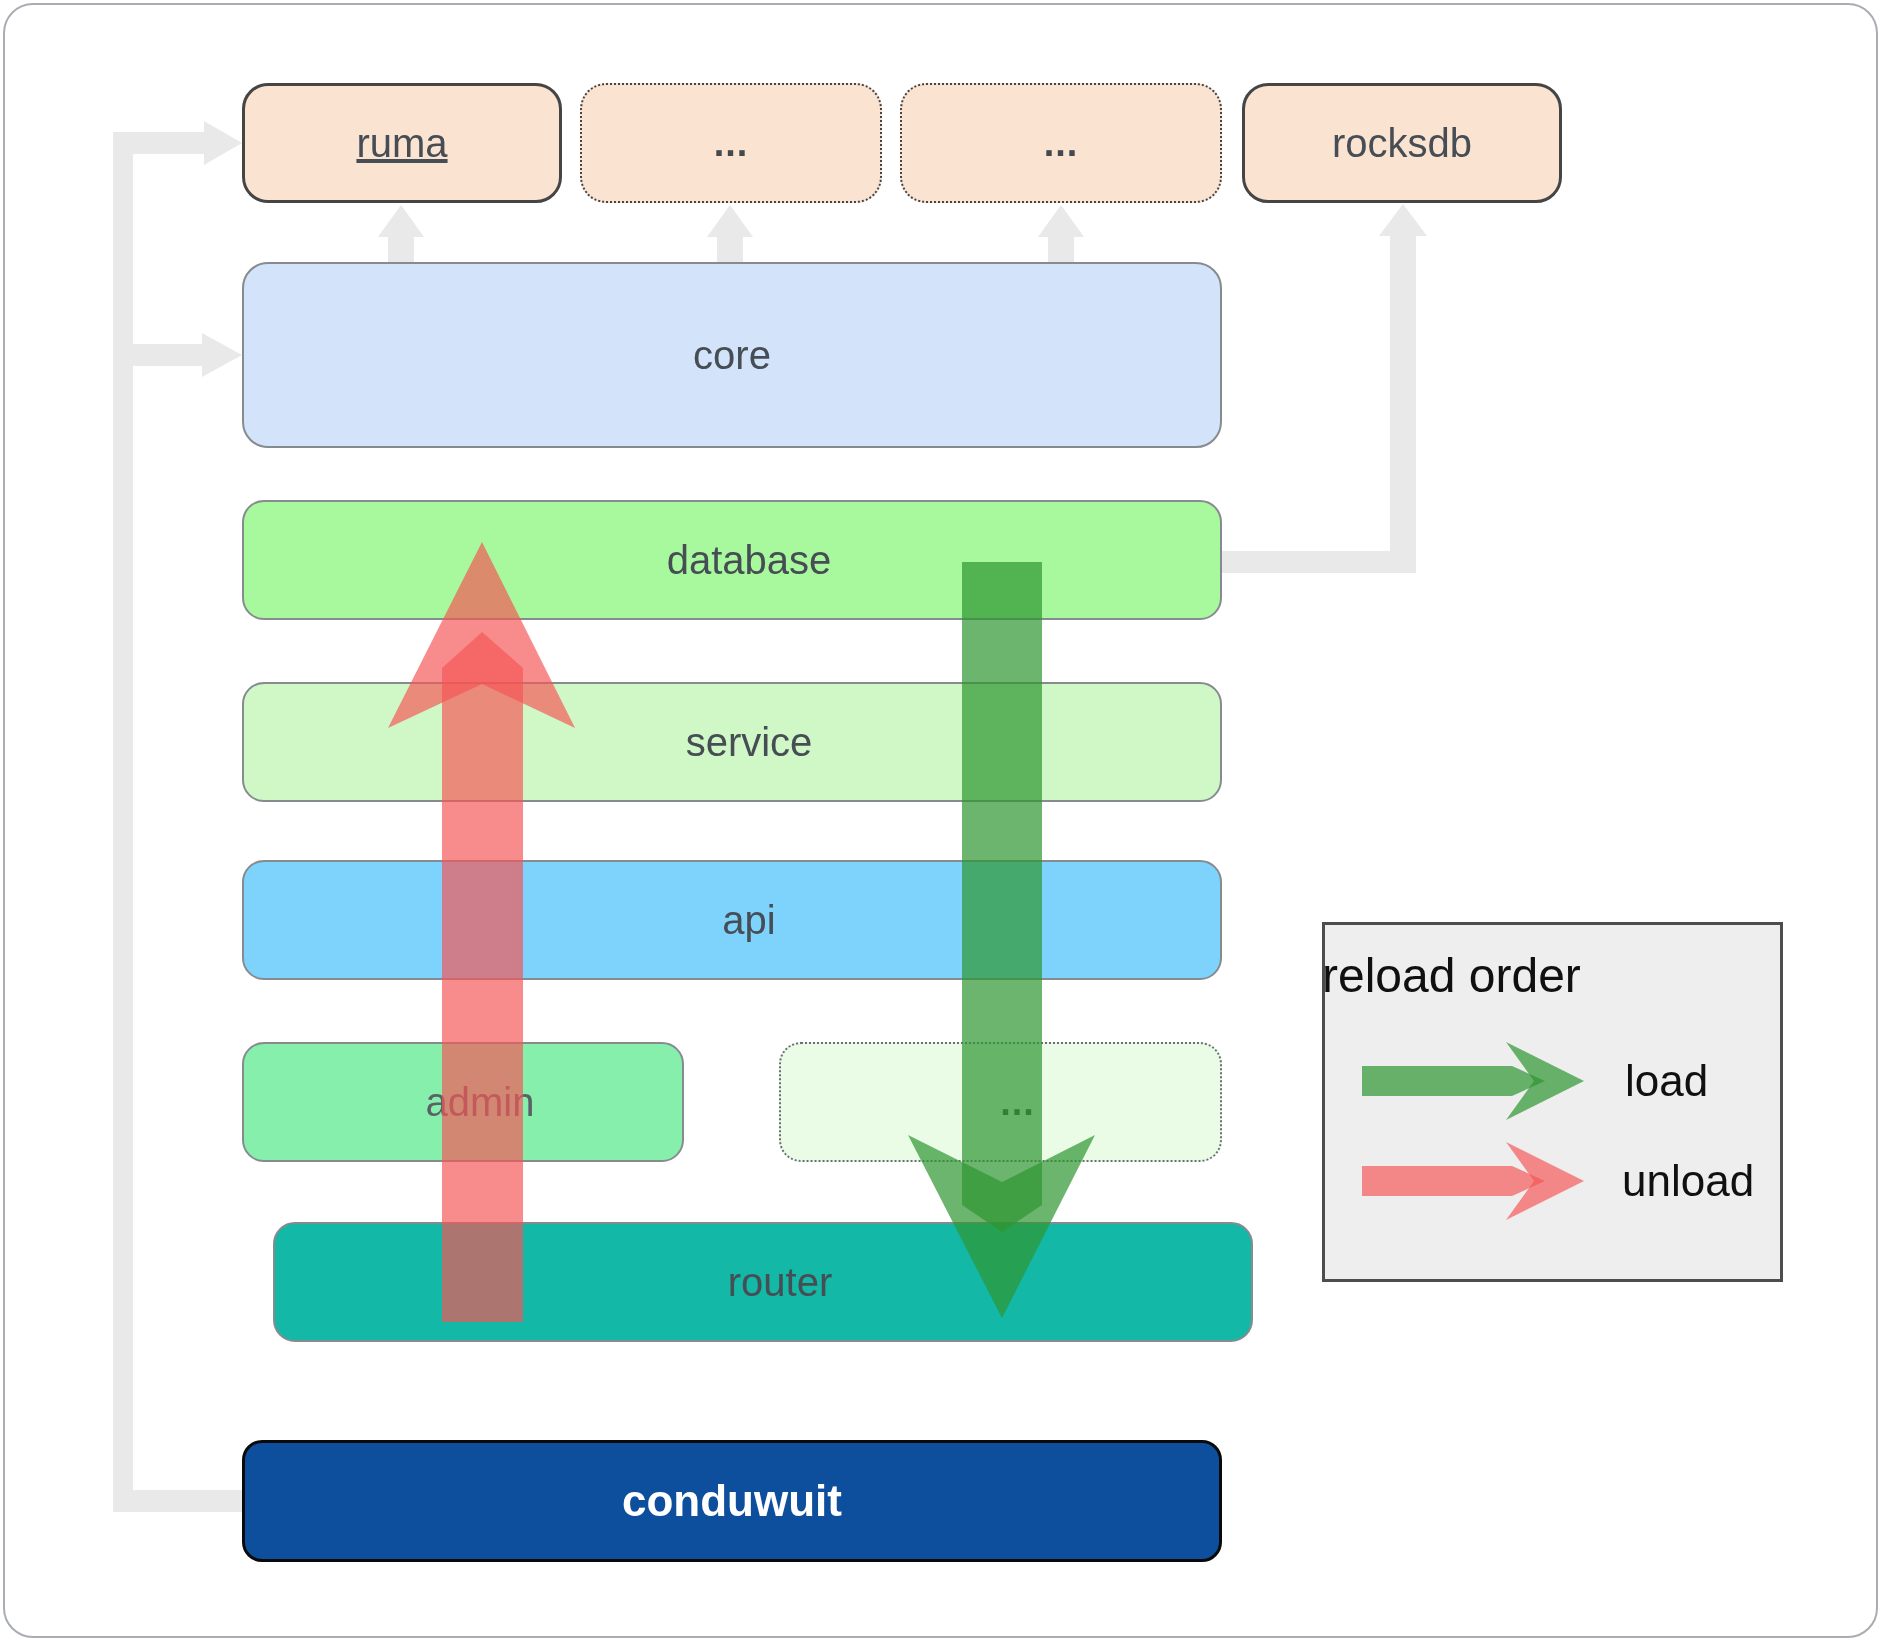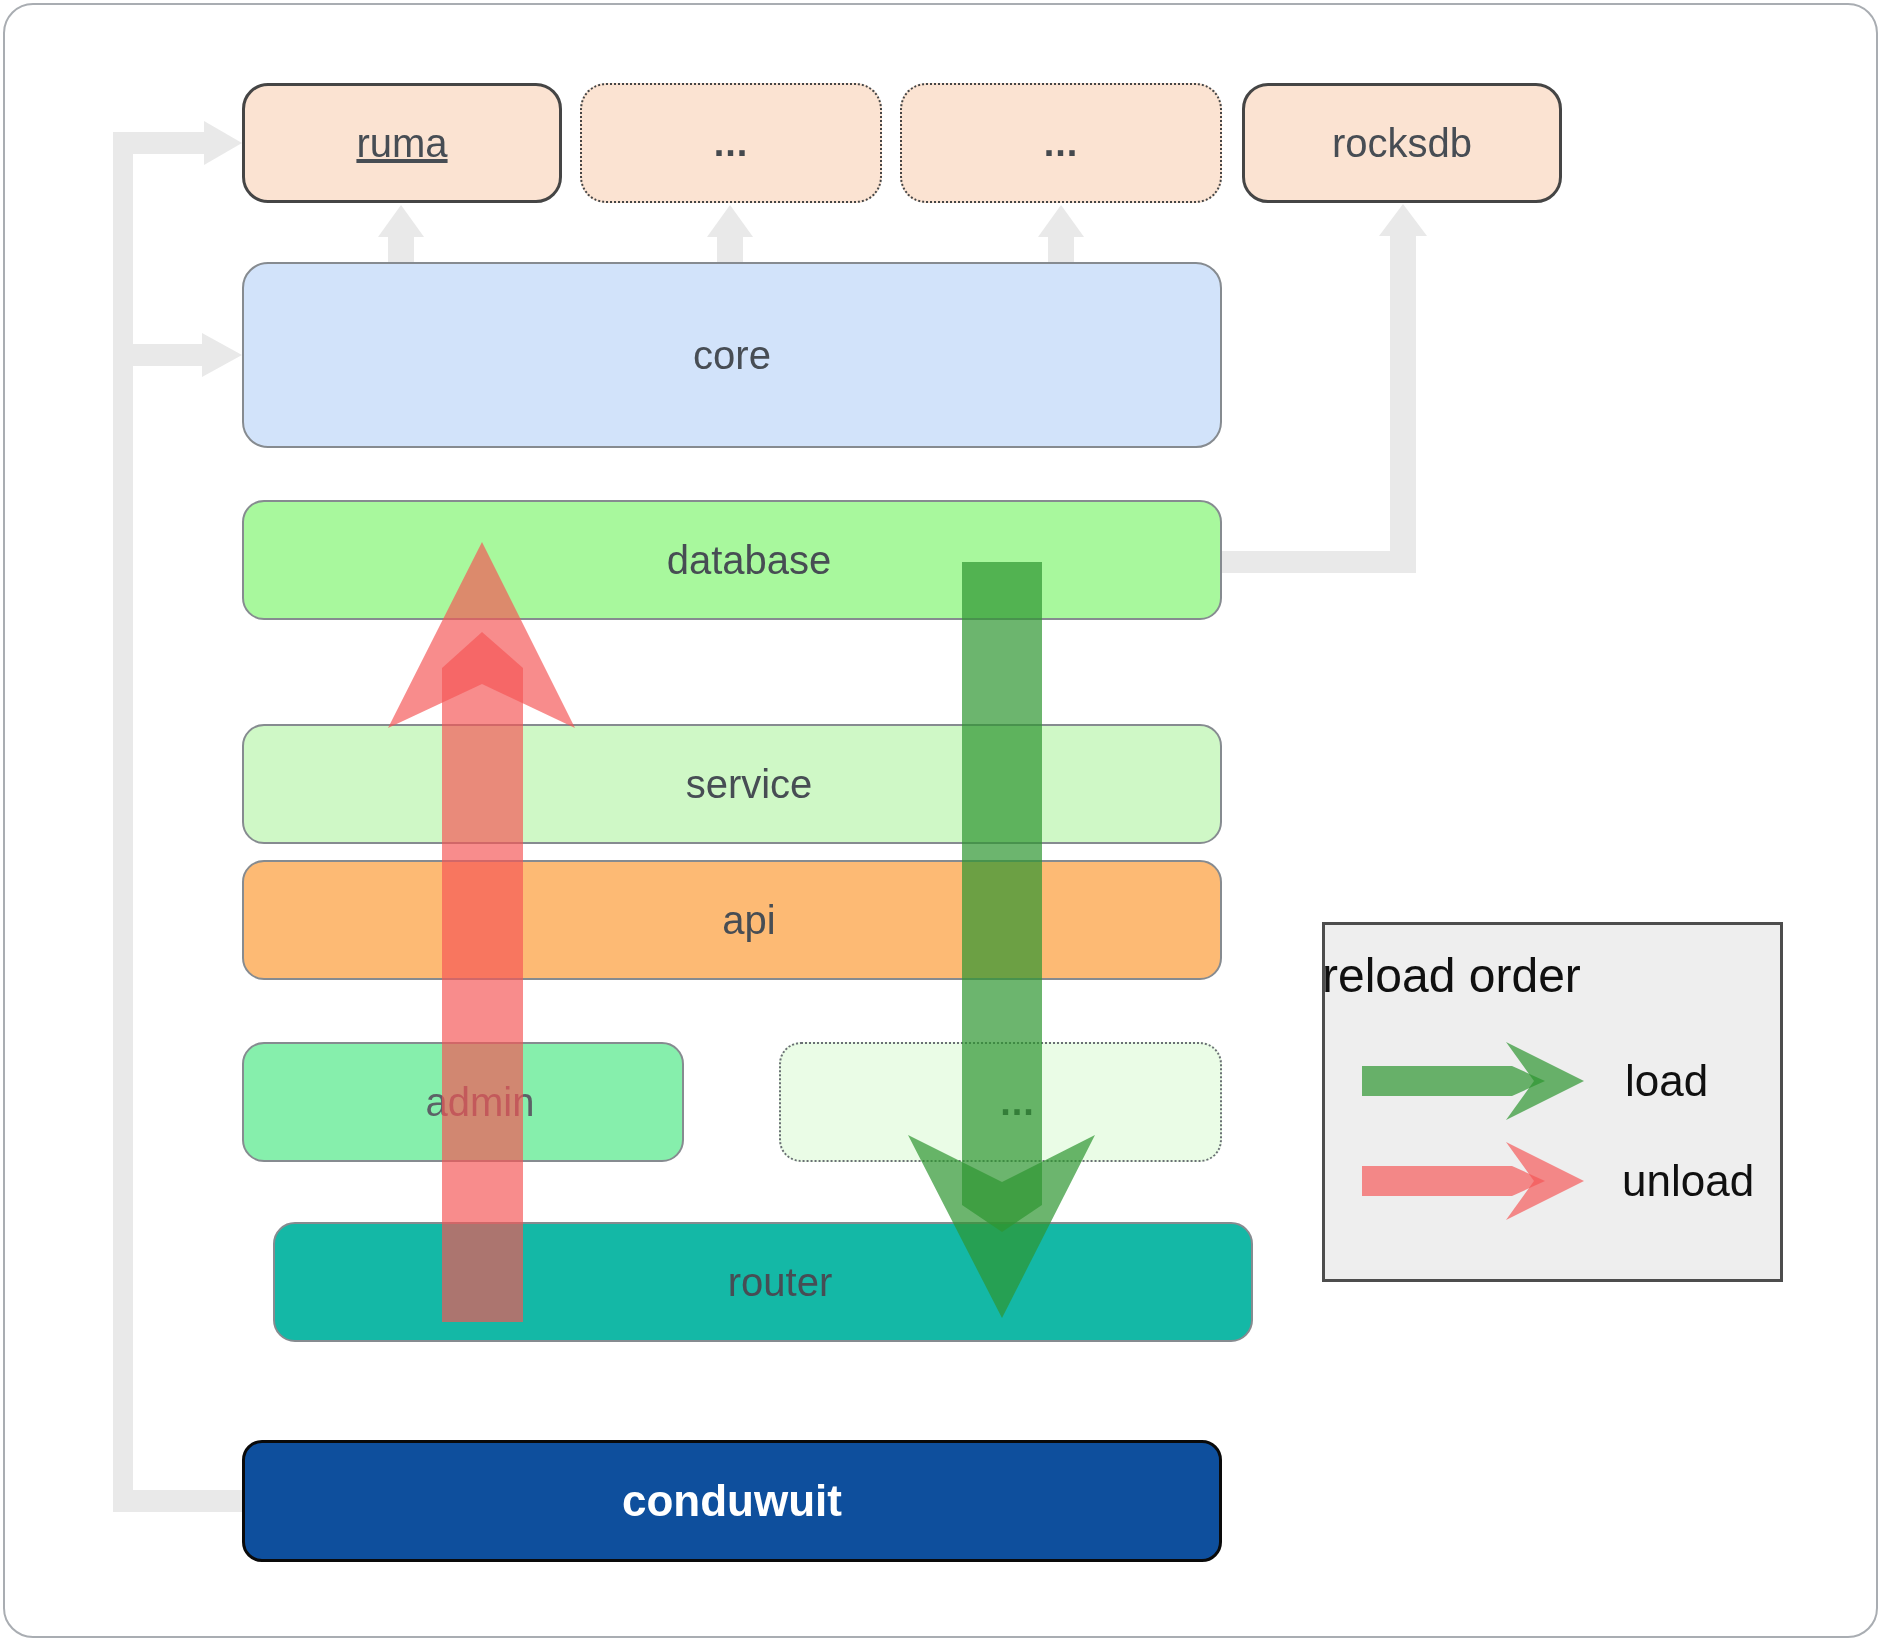--- a/index.html
+++ b/index.html
@@ -23,22 +23,22 @@
     font-size:40px;color:#474d54;
   }
   .box .lbl{white-space:nowrap;}
   .peach{background:#fbe3d2;border:3px solid #454545;border-radius:26px;}
   .peach.dotted{border:2px dotted #454545;}
   .grayline{border:2px solid #868b90;}
   .r22{border-radius:22px;padding-left:34px;}
   .r26{border-radius:26px;}
   #box-core{background:#d2e3fa;}
   #box-database{background:#a8f89d;}
-  #box-service{background:#cff8c6;margin-top:42px;}
-  #box-api{background:#fdba74;}
+  #box-service{background:#cff8c6;}
+  #box-api{background:#7dd3fc;}
   #box-admin{background:#86efac;color:#5c6166;}
   #box-mid-ellipsis{background:#eafce6;border:2px dotted #6a6f74;color:#4a4f54;}
   #box-router{background:#14b8a6;margin-left:31px;}
   #box-conduwuit{
     background:#0e4f9d;border:3px solid #0a0a0a;border-radius:20px;
     color:#ffffff;font-weight:600;font-size:44px;
   }
   .ellipsis-label{font-weight:700;font-size:38px;letter-spacing:1px;color:#44494e;}
   #legend{
     position:absolute;left:1322px;top:922px;width:461px;height:360px;

